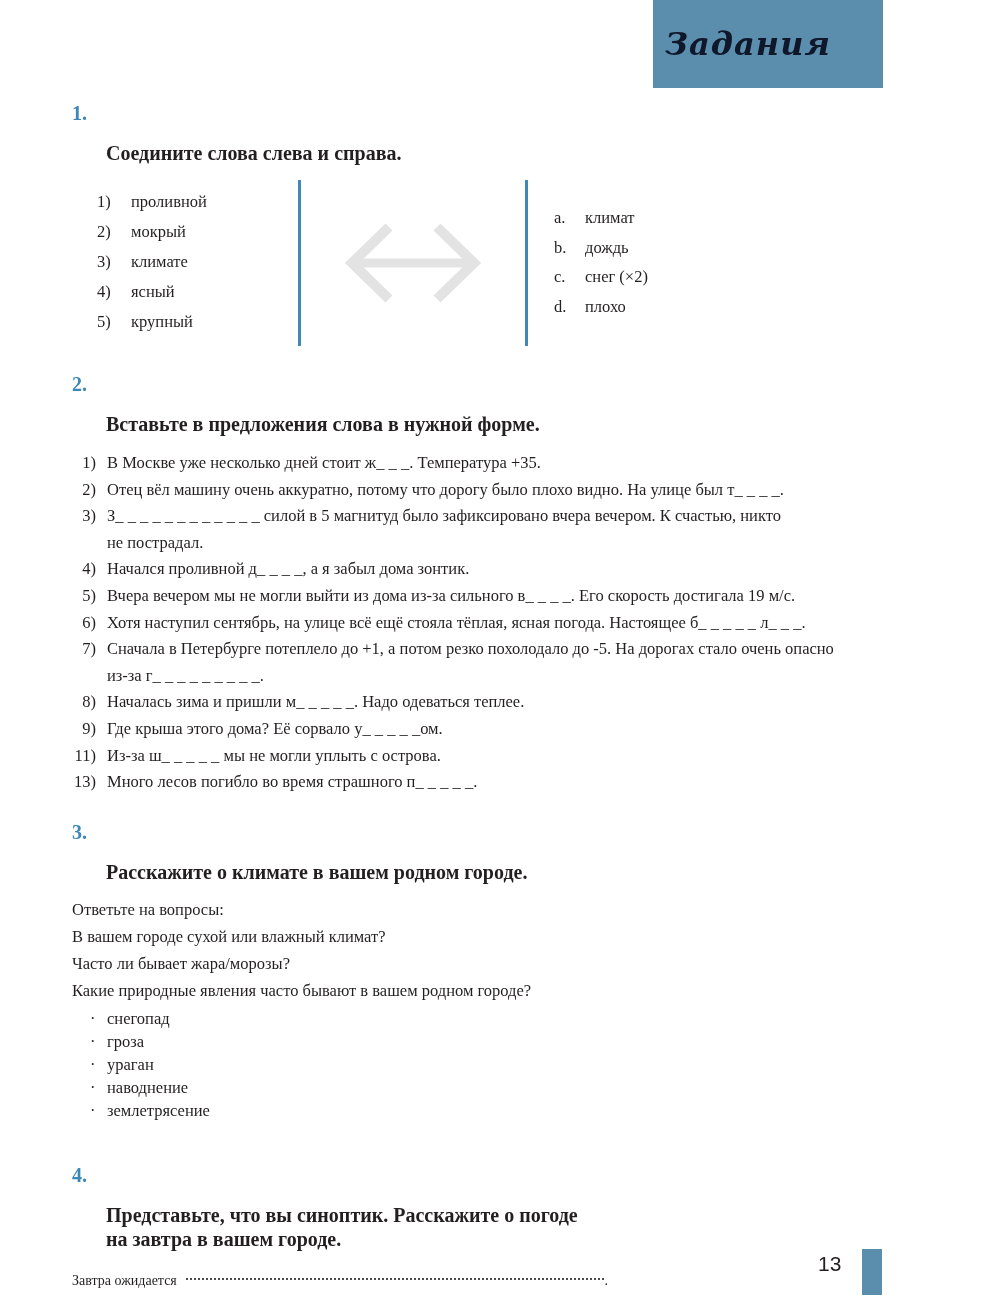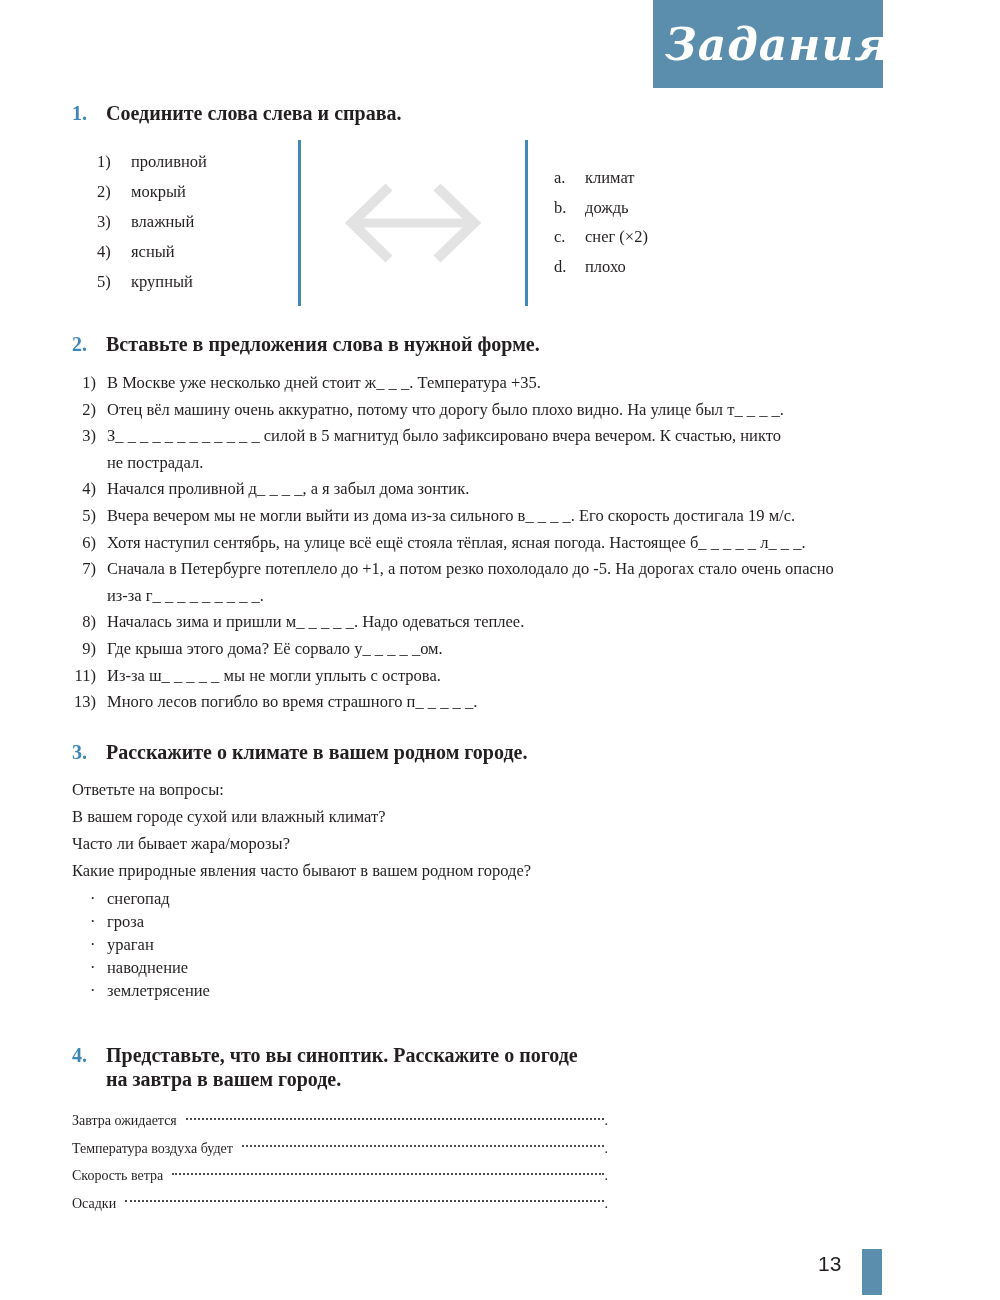--- a/index.html
+++ b/index.html
@@ -9,28 +9,28 @@
     overflow:hidden;
   }
   
   .header-band{
     position:absolute;left:653px;top:0;width:230px;height:88px;
     background:#5b8dac;display:flex;align-items:center;box-sizing:border-box;
     padding-left:12px;
   }
   .header-band .title{
     font-family:"DejaVu Serif","Liberation Serif",serif;
-    font-style:italic;font-weight:bold;font-size:44px;color:#ffffff;
+    font-style:italic;font-weight:bold;font-size:32px;color:#0f172a;
     letter-spacing:1px;
   }
   .content{position:absolute;left:72px;top:0;width:830px;}
   
   .ex-head{display:flex;margin:0;font-weight:bold;font-size:20px;line-height:24px;color:#231f20;}
   .ex-num{color:#3c87b8;width:34px;flex:none;}
-  .ex-title{white-space:pre-line;}
+  .ex-title{white-space:pre-line;margin-top:40px;}
   
   .match{display:flex;margin-top:15px;height:166px;}
   .match-left{width:226px;box-sizing:border-box;padding-left:25px;padding-top:12px;}
   .mrow{display:flex;height:30px;font-size:16.5px;}
   .mnum{width:34px;flex:none;}
   .vline{width:3px;height:166px;background:#4189b4;flex:none;}
   .match-mid{width:224px;display:flex;align-items:center;justify-content:center;}
   .match-right{box-sizing:border-box;padding-left:26px;padding-top:28px;}
   .rrow{display:flex;height:29.5px;font-size:16.5px;}
   .rnum{width:31px;flex:none;}
@@ -76,21 +76,21 @@
       <div class="mrow">
         <span class="mnum">1)</span>
         <span>проливной</span>
       </div>
       <div class="mrow">
         <span class="mnum">2)</span>
         <span>мокрый</span>
       </div>
       <div class="mrow">
         <span class="mnum">3)</span>
-        <span>влажный</span>
+        <span>климате</span>
       </div>
       <div class="mrow">
         <span class="mnum">4)</span>
         <span>ясный</span>
       </div>
       <div class="mrow">
         <span class="mnum">5)</span>
         <span>крупный</span>
       </div>
     </div>

